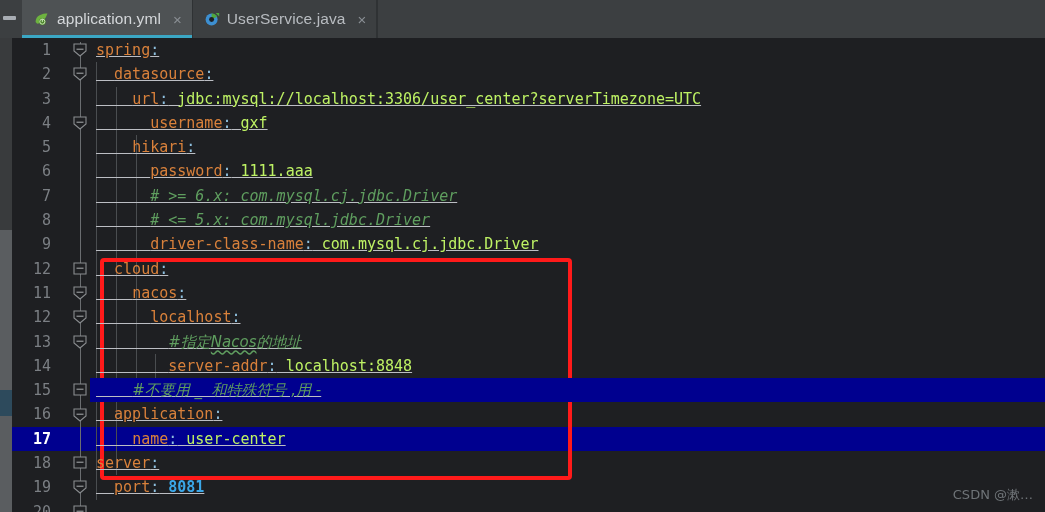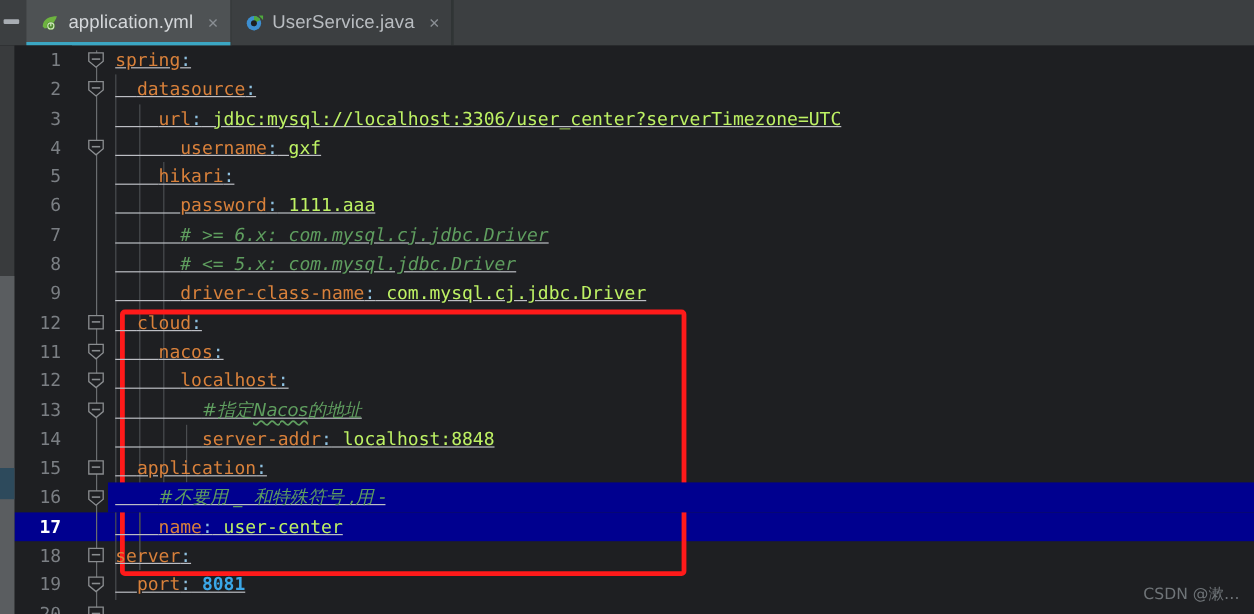--- a/index.html
+++ b/index.html
@@ -365,22 +365,22 @@
         <div class="cline"><span>    </span><span class="k">hikari</span><span class="colon">:</span></div>
         <div class="cline"><span>      </span><span class="k">password</span><span class="colon">:</span><span class="v"> 1111.aaa</span></div>
         <div class="cline"><span>      </span><span class="cmt"># &gt;= 6.x: com.mysql.cj.jdbc.Driver</span></div>
         <div class="cline"><span>      </span><span class="cmt"># &lt;= 5.x: com.mysql.jdbc.Driver</span></div>
         <div class="cline"><span>      </span><span class="k">driver-class-name</span><span class="colon">:</span><span class="v"> com.mysql.cj.jdbc.Driver</span></div>
         <div class="cline"><span>  </span><span class="k">cloud</span><span class="colon">:</span></div>
         <div class="cline"><span>    </span><span class="k">nacos</span><span class="colon">:</span></div>
         <div class="cline"><span>      </span><span class="k">localhost</span><span class="colon">:</span></div>
         <div class="cline"><span>        </span><span class="cmt-cn">#指定</span><span class="cmt-cn squig">Nacos</span><span class="cmt-cn">的地址</span></div>
         <div class="cline"><span>        </span><span class="k">server-addr</span><span class="colon">:</span><span class="v"> localhost:8848</span></div>
+        <div class="cline current"><span>    </span><span class="cmt-cn">#不要用 _  和特殊符号 ,用 -</span></div>
         <div class="cline"><span>  </span><span class="k">application</span><span class="colon">:</span></div>
-        <div class="cline current"><span>    </span><span class="cmt-cn">#不要用 _  和特殊符号 ,用 -</span></div>
         <div class="cline"><span>    </span><span class="k">name</span><span class="colon">:</span><span class="v"> user-center</span></div>
         <div class="cline"><span></span><span class="k">server</span><span class="colon">:</span></div>
         <div class="cline"><span>  </span><span class="k">port</span><span class="colon">:</span><span class="num"> 8081</span></div>
       </div>
 
     <div class="redbox" style="left:100px; top:220px; width:472px; height:222px;"></div>
 
     <div class="watermark">CSDN @漱…</div>
   </div>
 

